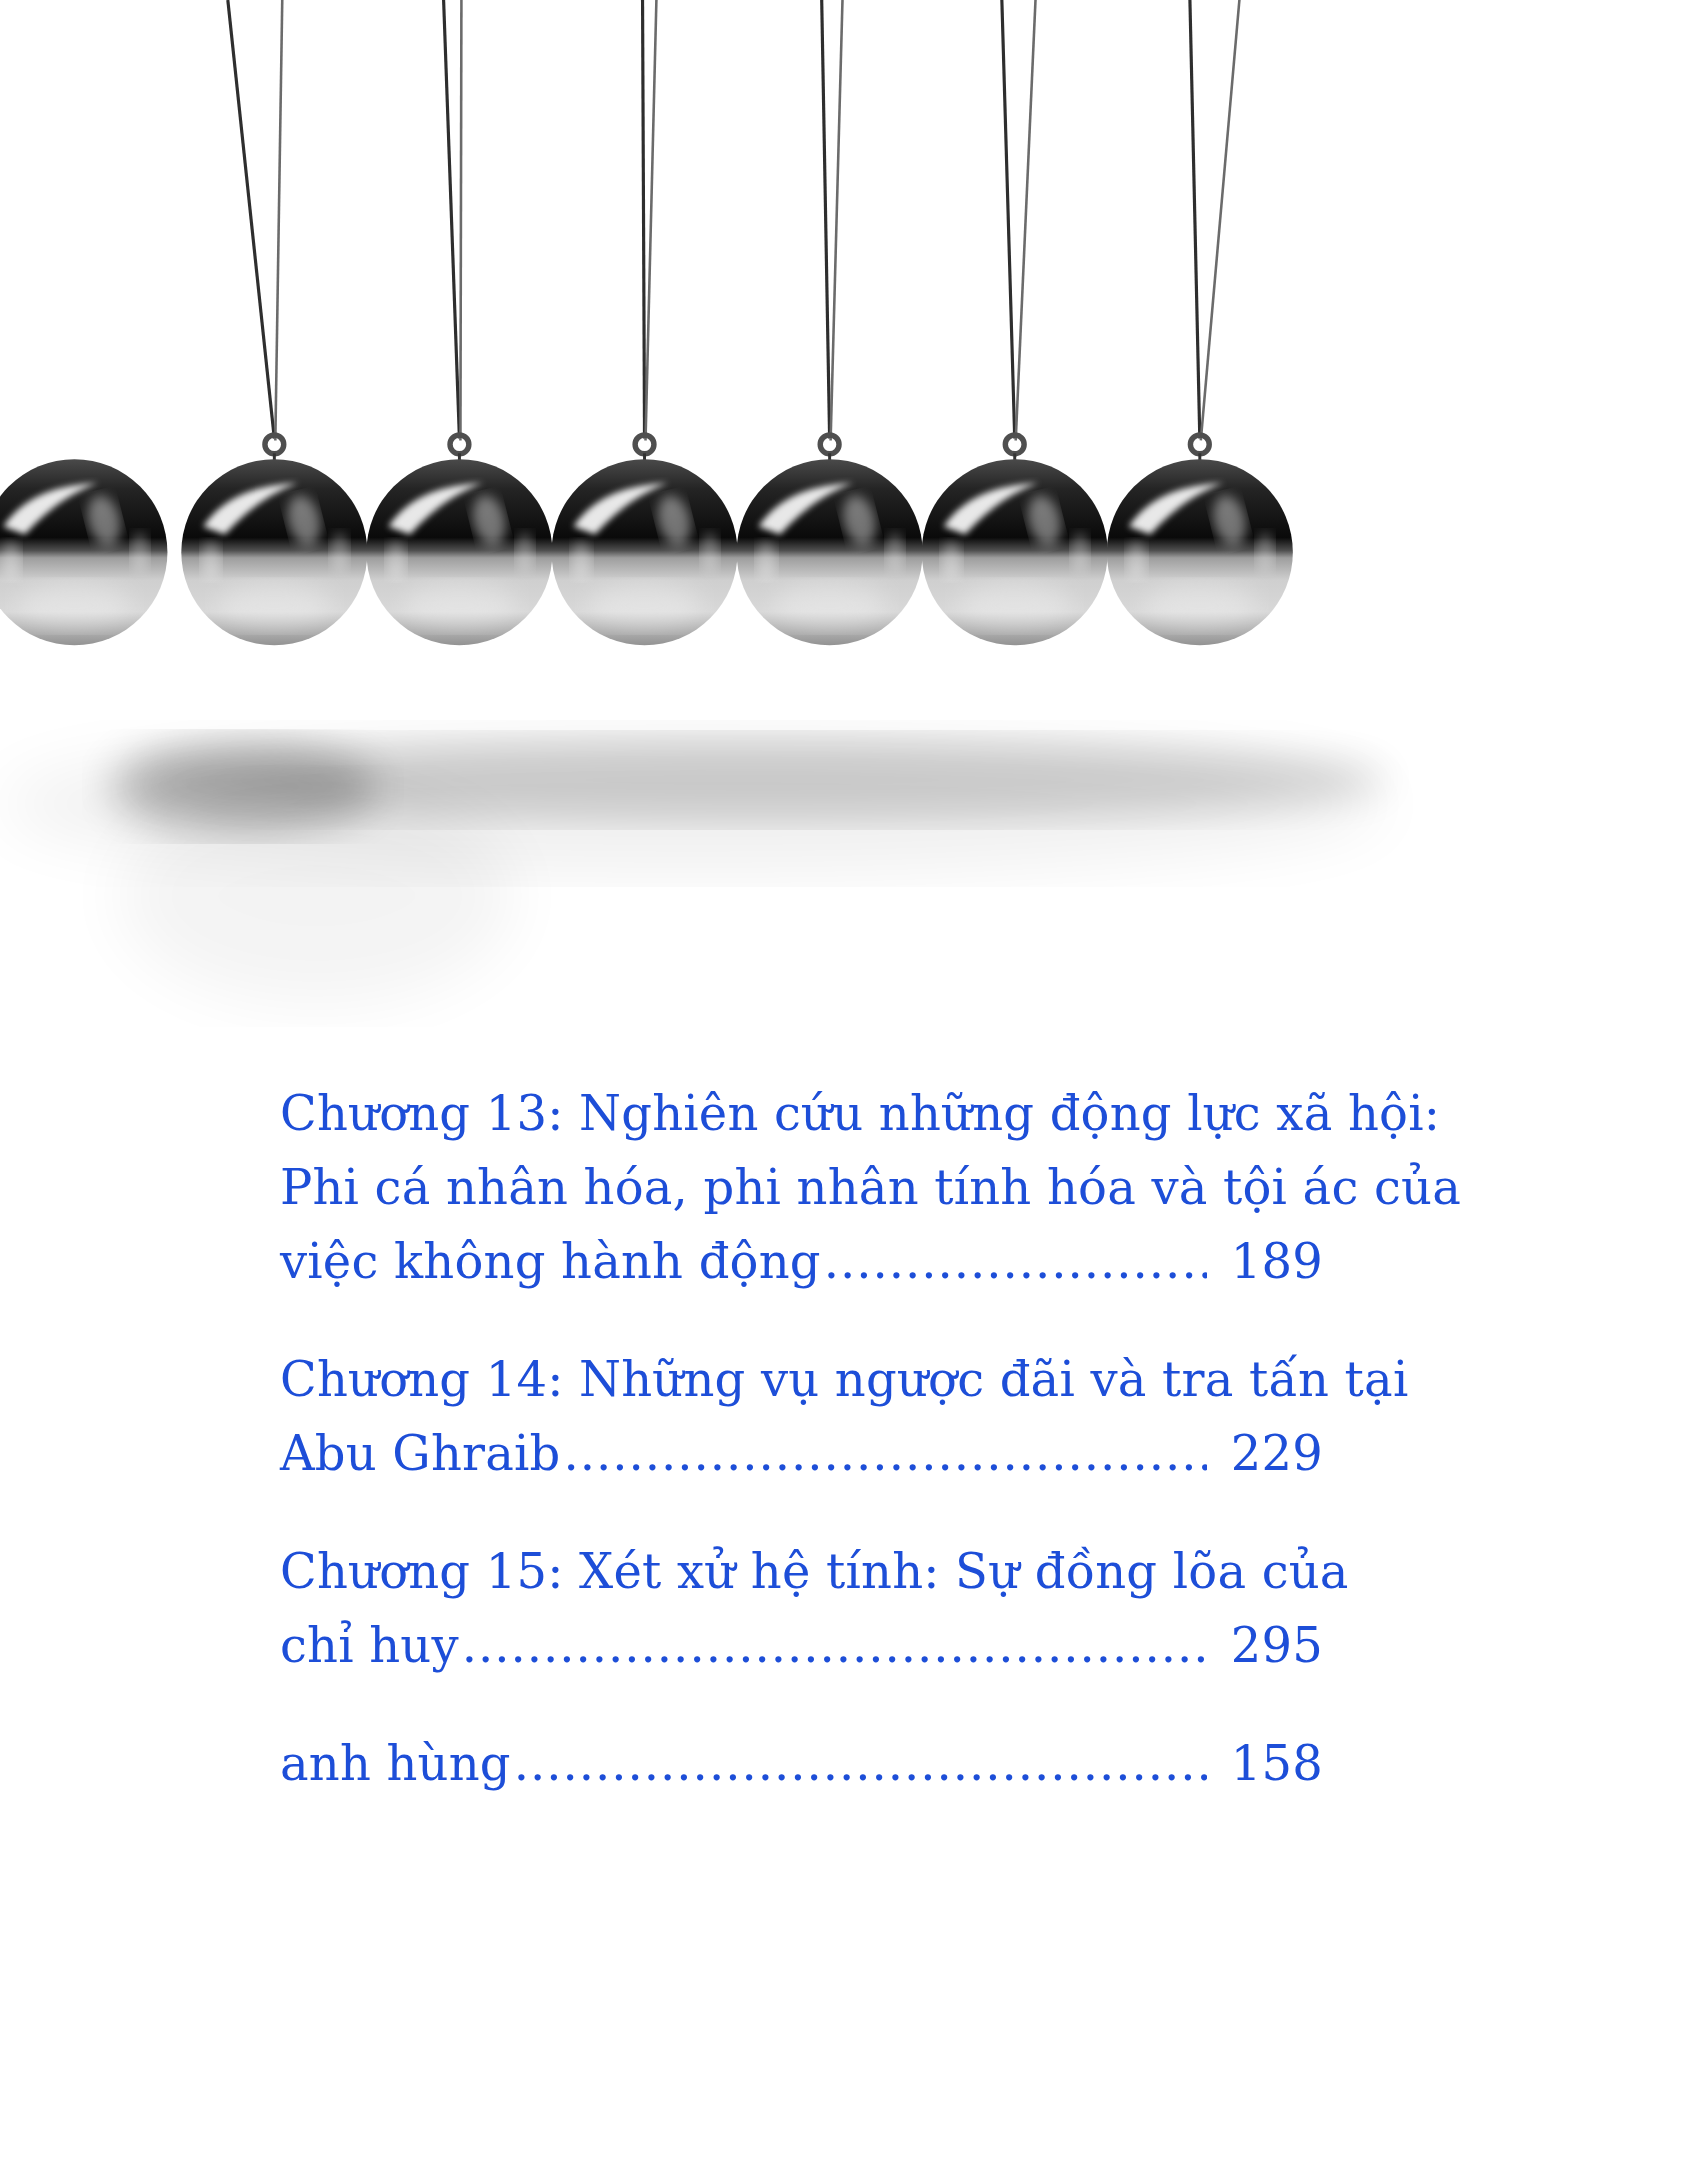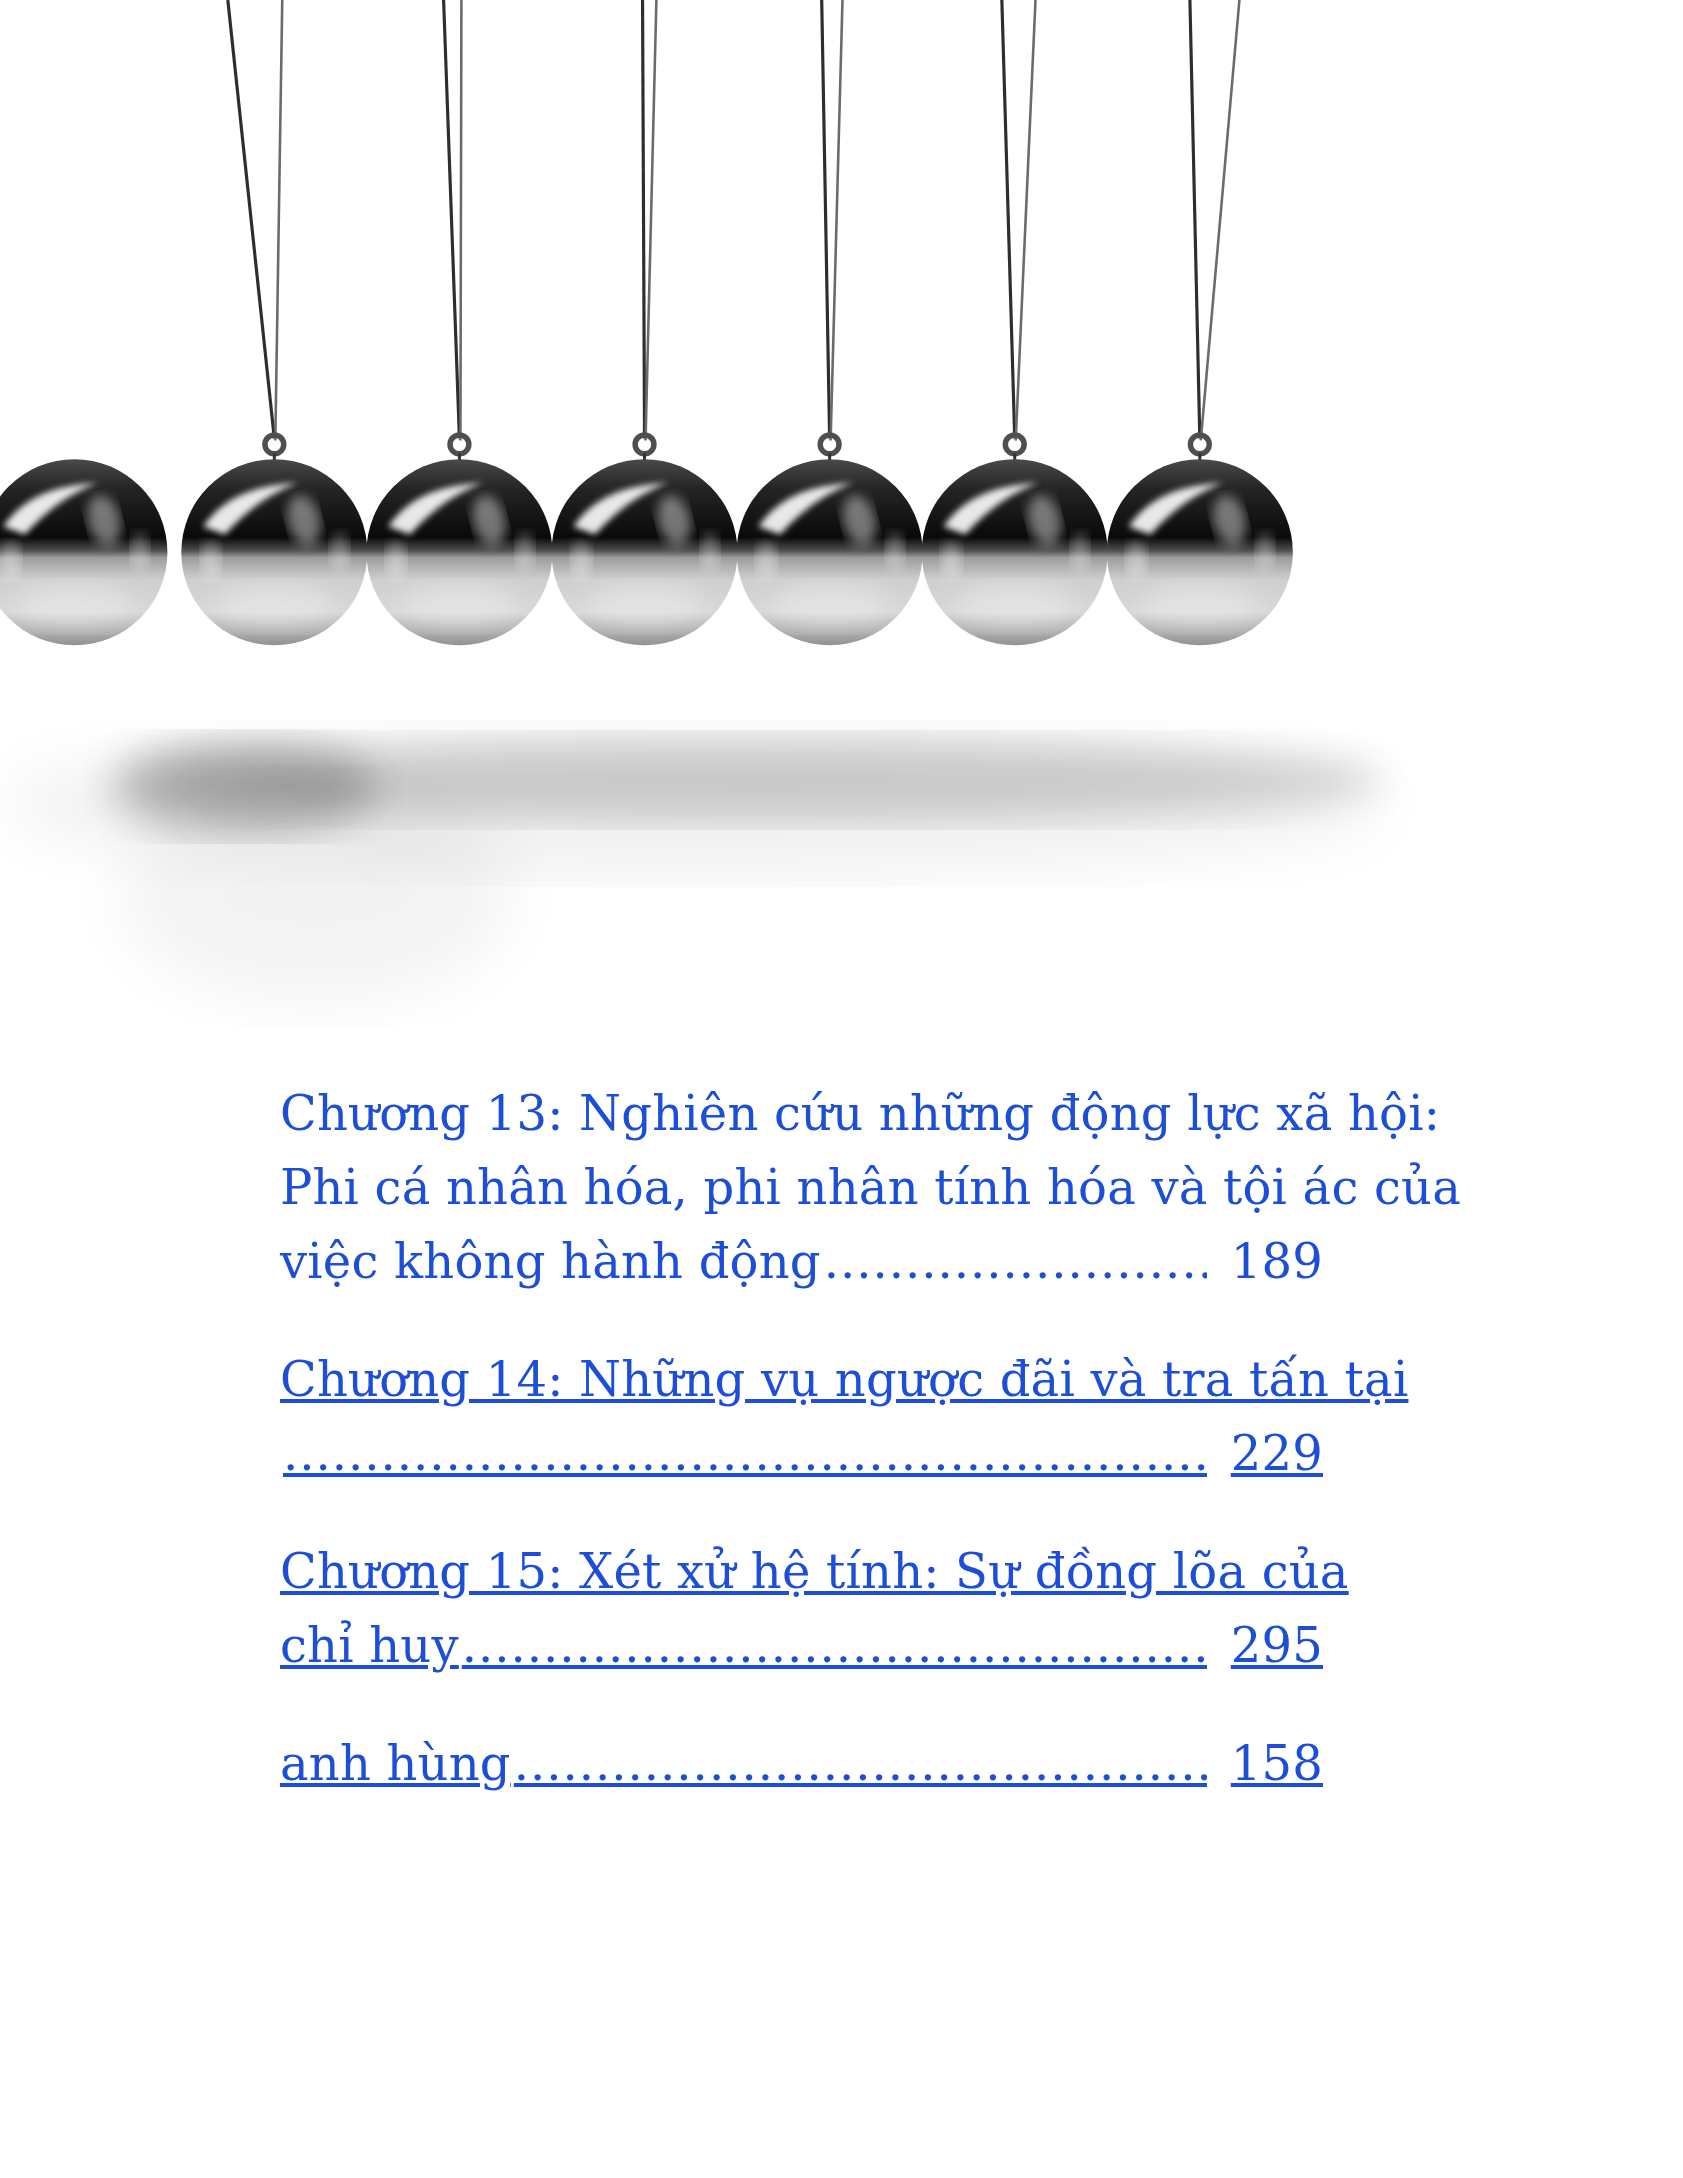--- a/index.html
+++ b/index.html
@@ -31,21 +31,20 @@
     left: 280px;
     top: 1076px;
     width: 1043px;
     font-size: 48px;
     line-height: 74px;
     color: #1d4ed8;
     letter-spacing: 0.2px;
   }
   .toc-entry + .toc-entry {
     margin-top: 44px;
-    text-decoration: underline;
   }
   .toc-line {
     white-space: nowrap;
   }
   .toc-line.leader {
     display: flex;
     align-items: baseline;
   }
   .leader-text {
     flex: 0 0 auto;
@@ -197,20 +196,21 @@
     <div class="toc-line leader">
       <span class="leader-text">việc không hành động</span>
       <span class="dots">............................................................................................................................................</span>
       <span class="page-num">189</span>
     </div>
   </div>
 
   <div class="toc-entry">
     <div class="toc-line">Chương 14: Những vụ ngược đãi và tra tấn tại</div>
     <div class="toc-line leader">
+      <span class="leader-text">Abu Ghraib</span>
       <span class="dots">............................................................................................................................................</span>
       <span class="page-num">229</span>
     </div>
   </div>
 
   <div class="toc-entry">
     <div class="toc-line">Chương 15: Xét xử hệ tính: Sự đồng lõa của</div>
     <div class="toc-line leader">
       <span class="leader-text">chỉ huy</span>
       <span class="dots">............................................................................................................................................</span>

